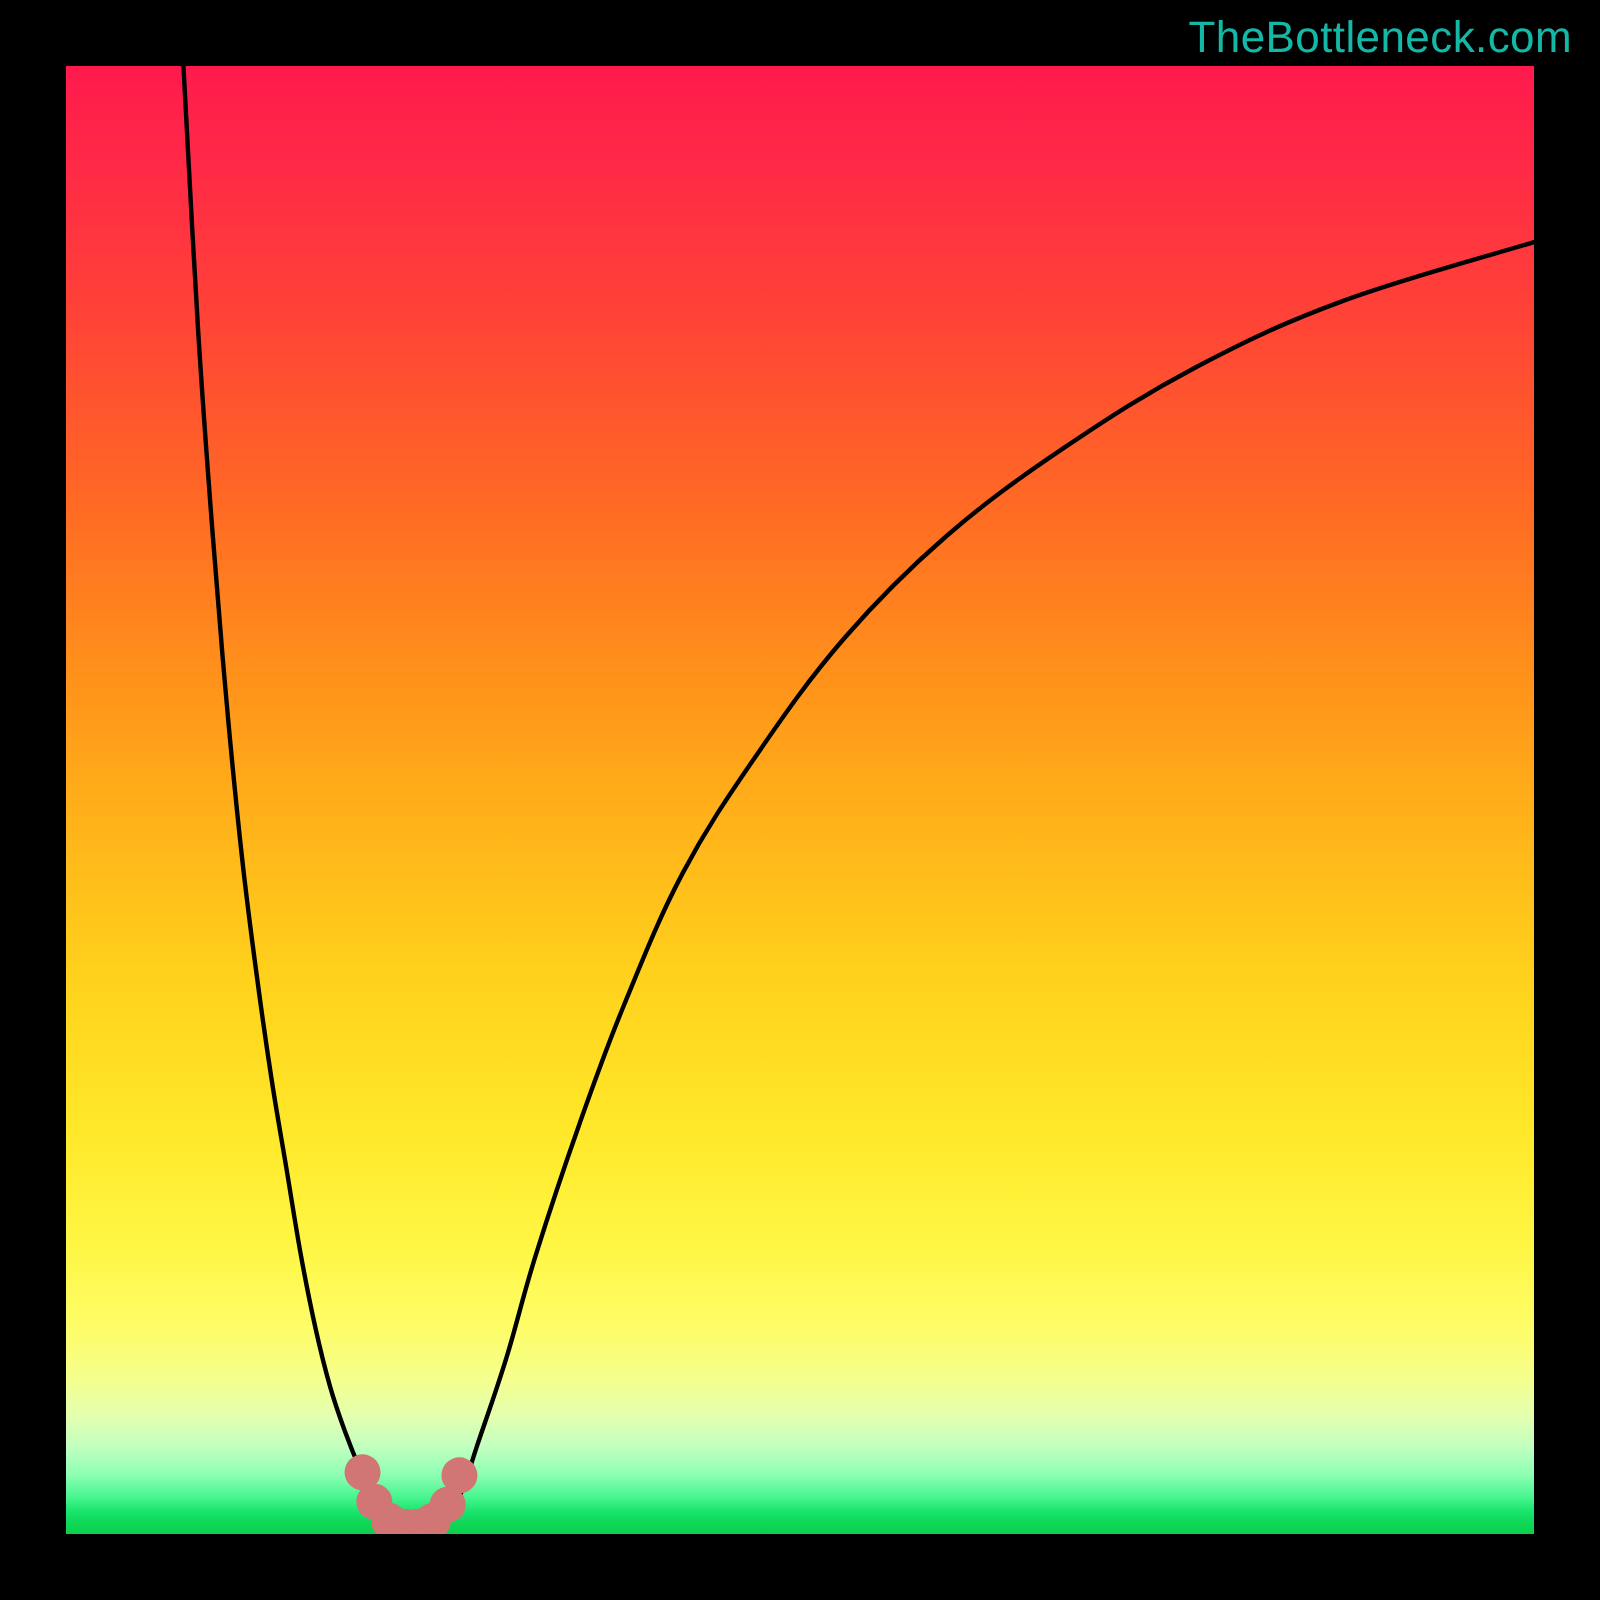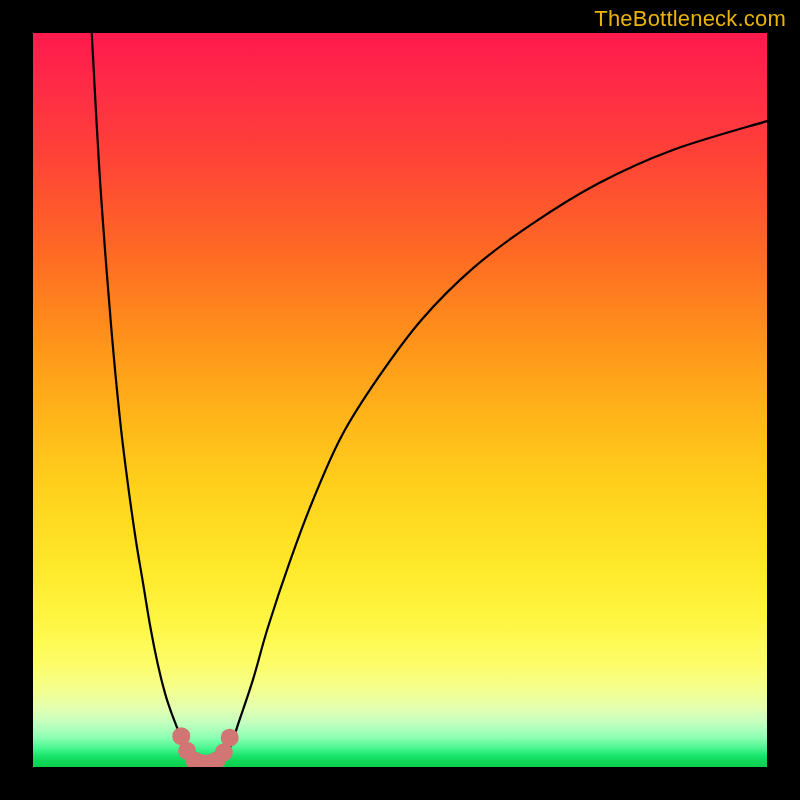--- a/index.html
+++ b/index.html
@@ -53,21 +53,21 @@
     left: 0;
     top: 0;
     width: 734px;
     height: 734px;
     overflow: visible;
   }
   .watermark {
     position: absolute;
     top: 6px;
     right: 14px;
-    color: #eab308;
+    color: #14b8a6;
     font-size: 22px;
     letter-spacing: 0.2px;
     font-weight: 400;
   }
 </style>
 </head>
 <body>
 
 <div class="frame">
 

